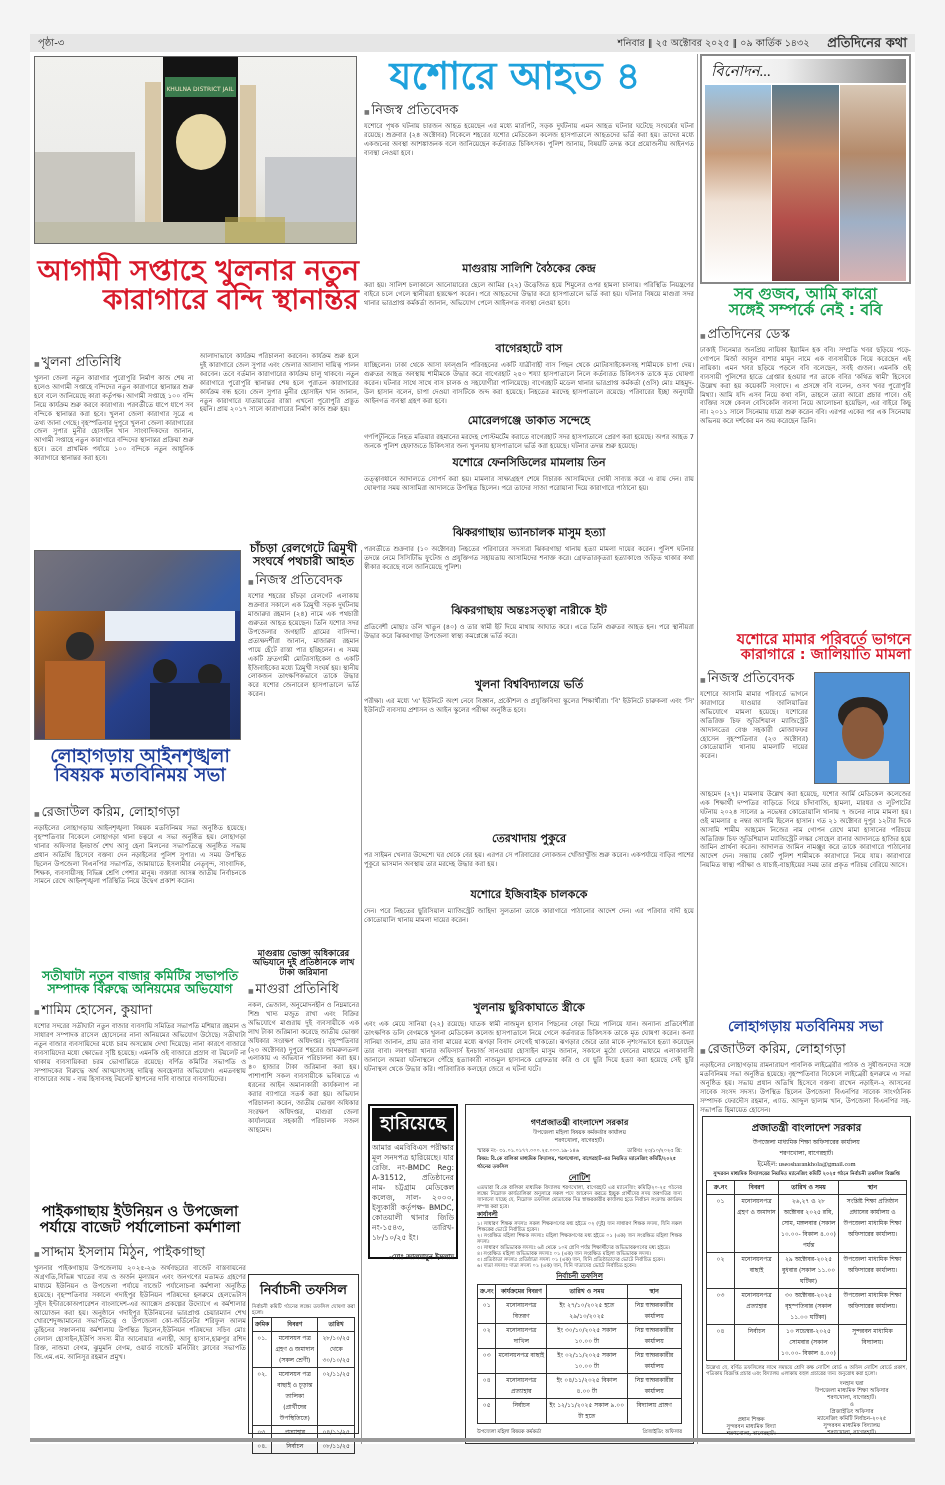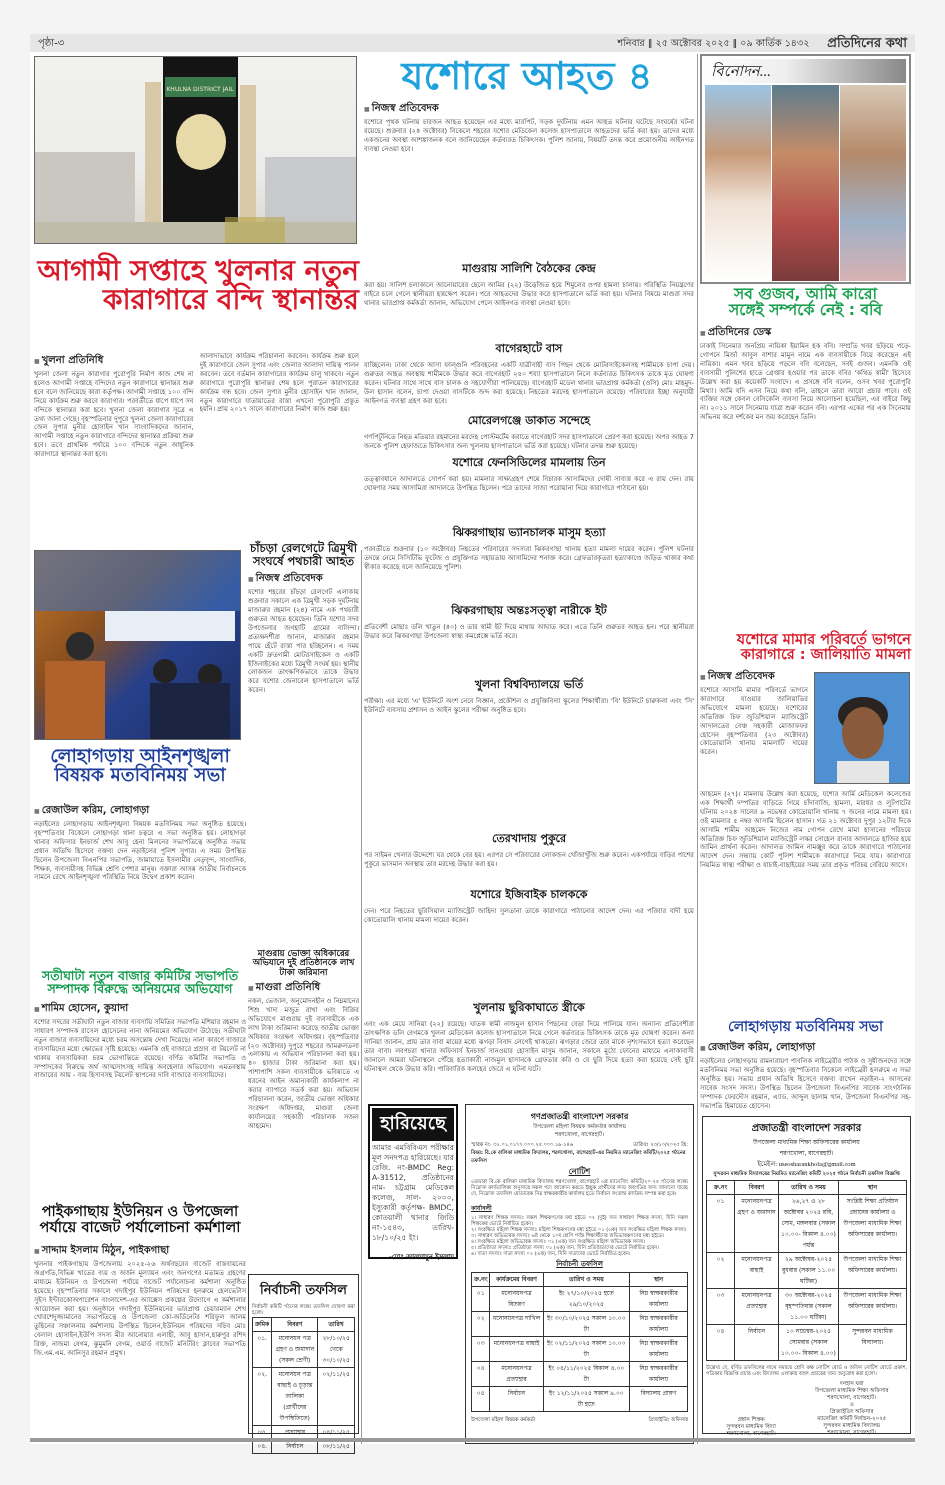--- a/index.html
+++ b/index.html
@@ -4,21 +4,21 @@
 <style>
 *{box-sizing:border-box;margin:0;padding:0}
 html,body{width:945px;height:1485px;background:#f4f4f4;overflow:hidden}
 body{font-family:"DejaVu Sans",sans-serif;color:#222;position:relative}
 .page{position:absolute;left:30px;top:34px;width:885px;height:1410px;background:#fff}
 .topbar{position:absolute;left:0;top:0;width:885px;height:18px;background:#e6e6e6;display:flex;align-items:center;justify-content:space-between;padding:0 8px;font-size:10px}
 .topbar .right{display:flex;align-items:center;gap:18px}
 .masthead{font-family:"DejaVu Serif",serif;font-weight:bold;font-size:13px;color:#333}
 .abs{position:absolute}
 .txt{font-size:6.6px;line-height:8.9px;color:#333;text-align:justify;overflow:hidden;word-break:break-word}
-.byline{font-size:10px;font-weight:bold;color:#222;margin-bottom:1px}
+.byline{font-size:13px;font-weight:normal;color:#222;margin-bottom:1px}
 .byline::before{content:"■ ";color:#777;font-size:6px}
 .photo{border:1px solid #666;overflow:hidden}
 .h-red{color:#d8192a;font-family:"DejaVu Sans",sans-serif;font-weight:bold;text-align:right;line-height:1.05}
 .h-blue{color:#1f3f9c;font-weight:bold;text-align:center;line-height:1.05}
 .h-green{color:#0f9a4b;font-weight:bold;text-align:center;line-height:1.05}
 .h-cyan{color:#1ea1dc;font-weight:bold;text-align:center}
 .h-black{color:#111;font-weight:bold;text-align:center;line-height:1.1}
 .sub{font-size:11px;font-weight:bold;text-align:center;color:#111;margin:2px 0}
 .box{border:1px solid #333;background:#fff}
 table{border-collapse:collapse;width:100%}
@@ -147,21 +147,21 @@
           </tr>
         <tr>
             <td>০৪.</td>
             <td>নির্বাচন</td>
             <td>০৮/১১/২৫</td>
           </tr>
       </tbody>
     </table>
   </div>
 
-  <div class="abs h-cyan" style="left:332px;top:20px;width:330px;font-size:38px;line-height:44px">যশোরে আহত ৪</div>
+  <div class="abs h-cyan" style="left:320px;top:20px;width:330px;font-size:38px;line-height:44px">যশোরে আহত ৪</div>
   <div class="abs" style="left:334px;top:66px;width:330px;height:156px">
     <div class="byline">নিজস্ব প্রতিবেদক</div>
     <div class="txt" style="height:140px">যশোরে পৃথক ঘটনায় চারজন আহত হয়েছেন এর মধ্যে মারপিট, সড়ক দুর্ঘটনায় এমন আহত ঘটনার ঘটেছে সংঘর্ষের ঘটনা রয়েছে। শুক্রবার (২৪ অক্টোবর) বিকেলে শহরের যশোর মেডিকেল কলেজ হাসপাতালে আহতদের ভর্তি করা হয়। তাদের মধ্যে একজনের অবস্থা আশঙ্কাজনক বলে জানিয়েছেন কর্তব্যরত চিকিৎসক। পুলিশ জানায়, বিষয়টি তদন্ত করে প্রয়োজনীয় আইনগত ব্যবস্থা নেওয়া হবে।</div>
   </div>
 
   <div class="abs" style="left:334px;top:224px;width:330px;height:78px">
     <div class="sub">মাগুরায় সালিশি বৈঠকের কেন্দ্র</div>
     <div class="txt" style="height:60px">করা হয়। সালিশ চলাকালে আনোয়ারের ছেলে আমির (২২) উত্তেজিত হয়ে শিমুলের ওপর হামলা চালায়। পরিস্থিতি নিয়ন্ত্রণের বাইরে চলে গেলে স্থানীয়রা হস্তক্ষেপ করেন। পরে আহতদের উদ্ধার করে হাসপাতালে ভর্তি করা হয়। ঘটনার বিষয়ে মাগুরা সদর থানার ভারপ্রাপ্ত কর্মকর্তা জানান, অভিযোগ পেলে আইনগত ব্যবস্থা নেওয়া হবে।</div>
   </div>
 
@@ -209,21 +209,21 @@
     <div class="sub">খুলনায় ছুরিকাঘাতে স্ত্রীকে</div>
     <div class="txt" style="height:80px">এবং এক মেয়ে সানিয়া (২২) রয়েছে। ঘাতক স্বামী নাজমুল হাসান পিছনের বেড়া দিয়ে পালিয়ে যান। অন্যান্য প্রতিবেশীরা তাৎক্ষণিক ডলি বেগমকে খুলনা মেডিকেল কলেজ হাসপাতালে নিয়ে গেলে কর্তব্যরত চিকিৎসক তাকে মৃত ঘোষণা করেন। কন্যা সানিয়া জানান, প্রায় তার বাবা মায়ের মধ্যে ঝগড়া বিবাদ লেগেই থাকতো। ঝগড়ার জেরে তার মাকে নৃশংসভাবে হত্যা করেছেন তার বাবা। লবণচরা থানার অফিসার্স ইনচার্জ সানওয়ার হোসাইন মাসুম জানান, সকালে মুঠো ফোনের মাধ্যমে এলাকাবাসী জানালে আমরা ঘটনাস্থলে পৌঁছে হত্যাকারী নাজমুল হাসানকে গ্রেফতার করি ও যে ছুরি দিয়ে হত্যা করা হয়েছে সেই ছুরি ঘটনাস্থল থেকে উদ্ধার করি। পারিবারিক কলহের জেরে এ ঘটনা ঘটে।</div>
   </div>
 
   <div class="abs box" style="left:338px;top:1070px;width:90px;height:155px;border:2px solid #111;padding:2px">
     <div style="background:#111;color:#fff;text-align:center;font-weight:bold;font-size:18px;padding:1px 0">হারিয়েছে</div>
     <div class="txt" style="font-size:7.5px;line-height:10px;height:108px;margin-top:2px">আমার এমবিবিএস পরীক্ষার মূল সনদপত্র হারিয়েছে। যার রেজি. নং-BMDC Reg: A-31512, প্রতিষ্ঠানের নাম- চট্টগ্রাম মেডিকেল কলেজ, সাল- ২০০০, ইস্যুকারী কর্তৃপক্ষ- BMDC, কোতয়ালী থানার জিডি নং-১৫৪৩, তারিখ- ১৮/১০/২৫ ইং।</div>
     <div style="font-size:6.8px;text-align:right;font-weight:bold">-মোঃ আলমামুন ইসলাম</div>
   </div>
 
-  <div class="abs box" style="left:435px;top:1070px;width:229px;height:340px;padding:5px">
+  <div class="abs box" style="left:435px;top:1070px;width:229px;height:340px;padding:11px">
     <div class="sub" style="font-size:8px;margin:0">গণপ্রজাতন্ত্রী বাংলাদেশ সরকার</div>
     <div style="font-size:5.5px;text-align:center">উপজেলা মহিলা বিষয়ক কর্মকর্তার কার্যালয়</div>
     <div style="font-size:5.5px;text-align:center">শরণখোলা, বাগেরহাট।</div>
     <div style="display:flex;justify-content:space-between;font-size:5px;margin-top:2px">
       <span>স্মারক নং- ৩১.০১.০১৭৭.০০০.২৫.০০০.১৯-১৪৬</span>
       <span>তারিখঃ ২৩/১০/২০২৫ খ্রি:</span>
     </div>
     <div style="font-size:5px;font-weight:bold">বিষয়: বি.কে বালিকা মাধ্যমিক বিদ্যালয়, শরণখোলা, বাগেরহাট-এর নিয়মিত ম্যানেজিং কমিটি/২০২৫ গঠনের তফসিল</div>
     <div style="font-size:8px;font-weight:bold;text-align:center;text-decoration:underline">নোটিশ</div>
     <div class="txt" style="font-size:5px;line-height:6.2px;height:25px">এতদ্বারা বি.কে বালিকা মাধ্যমিক বিদ্যালয় শরণখোলা, বাগেরহাট এর ম্যানেজিং কমিটি/২০-২৫ গঠনের লক্ষ্যে নিম্নোক্ত কার্যতালিকা অনুসারে সকল পদে আবেদন করতে ইচ্ছুক প্রার্থীদের সদয় অবগতির জন্য জানানো যাচ্ছে যে, নিম্নোক্ত তফসিল মোতাবেক নিম্ন স্বাক্ষরকারীর কার্যালয় হতে নির্বাচন সংক্রান্ত কার্যক্রম সম্পন্ন করা হবে।</div>

